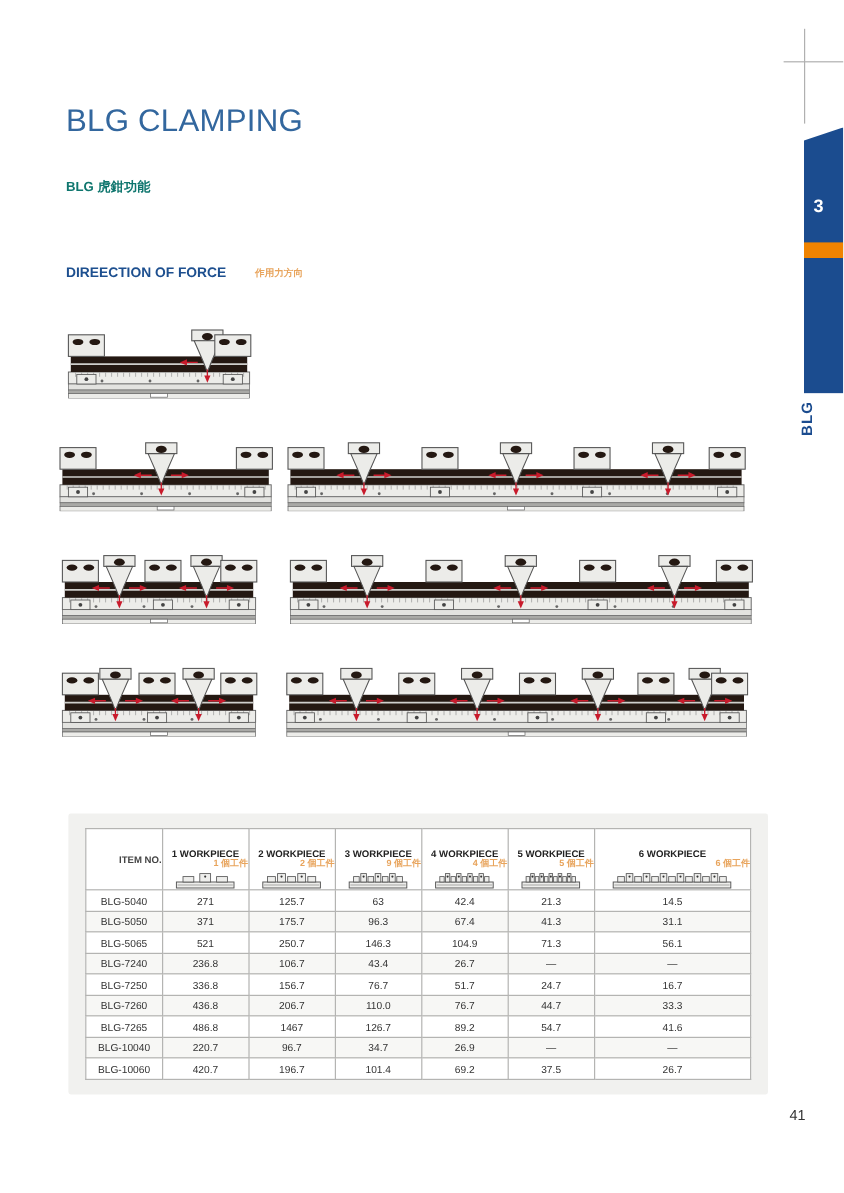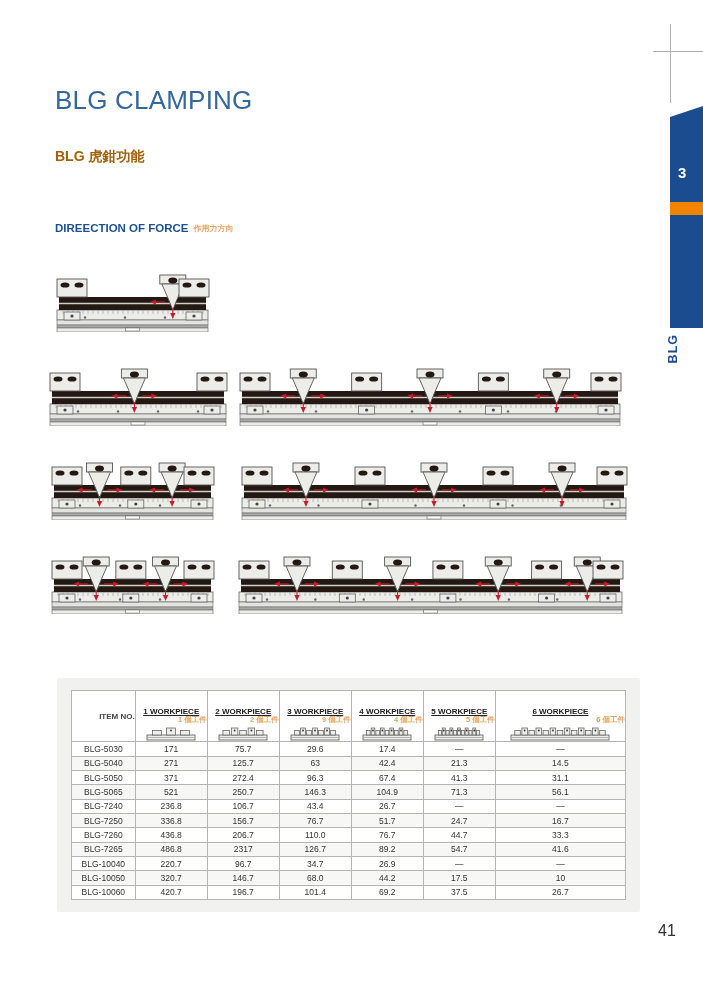--- a/index.html
+++ b/index.html
@@ -2,24 +2,24 @@
 <html><head>
 <meta charset="utf-8">
 <style>
   html,body{margin:0;padding:0;background:#fff;}
   #page{position:relative;width:703px;height:946px;background:#ffffff;
         font-family:"Liberation Sans",sans-serif;overflow:hidden;}
 
   
   .page-title{position:absolute;left:55px;top:86px;font-size:26px;line-height:1.12;
               color:#33679e;letter-spacing:0.2px;}
-  .page-subtitle{position:absolute;left:55px;top:148px;font-size:14px;font-weight:bold;color:#a16207;text-align:center;}
+  .page-subtitle{position:absolute;left:55px;top:148px;font-size:11px;font-weight:bold;color:#0f766e;text-align:center;}
 
   .section-heading{position:absolute;font-size:11.5px;font-weight:bold;color:#1d4f8f;letter-spacing:0px;}
-  .section-heading .zh{font-size:8px;font-weight:bold;color:#e8a45c;margin-left:5px;vertical-align:1px;}
+  .section-heading .zh{font-size:8px;font-weight:bold;color:#e8a45c;margin-left:24px;vertical-align:1px;}
 
   
   .side-tab{position:absolute;left:670px;top:106px;width:33px;height:222px;background:#1b4c8f;
             clip-path:polygon(0 11px,100% 0,100% 100%,0 100%);}
   .side-tab .chapter{position:absolute;left:8px;top:58px;color:#ffffff;font-size:15px;font-weight:bold;}
   .side-tab .orange-band{position:absolute;left:0;top:96px;width:100%;height:13px;background:#f08300;}
   .blg-vertical{position:absolute;left:666px;top:334px;writing-mode:vertical-rl;transform:rotate(180deg);
                 font-size:12.5px;font-weight:bold;color:#1b4c8f;letter-spacing:1px;}
 
   
@@ -31,26 +31,26 @@
 
   
   .table-panel{position:absolute;left:57px;top:678px;width:583px;height:234px;background:#f1f1ef;
                border-radius:2px;box-sizing:border-box;padding:12px 14px;}
   table.spec{width:100%;height:100%;border-collapse:collapse;background:#ffffff;
              border:1.5px solid #8a8a88;table-layout:fixed;}
   table.spec th,table.spec td{border:1px solid #b4b4b2;padding:0;text-align:center;vertical-align:middle;}
   table.spec thead th{height:47px;background:#ffffff;}
   table.spec tbody td{height:12px;font-size:8.5px;color:#333;}
   table.spec tbody tr:nth-child(even) td{background:#f7f7f5;}
-  .col-label{font-size:8px;font-weight:bold;color:#222;line-height:1.15;margin-top:16px;text-decoration:underline;}
+  .col-label{font-size:8px;font-weight:bold;color:#222;line-height:1.15;margin-top:16px;}
   .col-label-zh{font-size:7.5px;font-weight:bold;color:#e8a45c;line-height:1.1;text-align:right;}
   .item-head{font-size:8px;color:#444;text-align:right;}
   .icon-wrap{line-height:0;margin-top:1px;}
 
-  .page-number{position:absolute;left:658px;top:922px;font-size:16px;color:#333;}
+  .page-number{position:absolute;left:658px;top:922px;font-size:12px;color:#333;}
 </style>
 </head>
 <body>
 
 <div id="page">
 
   <div class="crop-v"></div>
   <div class="crop-h"></div>
 
   <div class="page-title">
@@ -913,41 +913,32 @@
                   <rect x="75.54769230769232" y="5.5" width="5.52" height="4.5" fill="#eeeeec" stroke="#555" stroke-width="0.7"></rect>
                   <rect x="82.62461538461538" y="3" width="5.52" height="7" fill="#eeeeec" stroke="#555" stroke-width="0.7"></rect>
                   <circle cx="85.38461538461539" cy="5.5" r="0.9" fill="#333"></circle>
                   <rect x="89.70153846153846" y="5.5" width="5.52" height="4.5" fill="#eeeeec" stroke="#555" stroke-width="0.7"></rect>
                 </svg></div>
             </th>
           </tr>
         </thead>
       <tbody id="spec-body">
           <tr>
-            <td>BLG-5030</td>
-            <td>171</td>
-            <td>75.7</td>
-            <td>29.6</td>
-            <td>17.4</td>
-            <td>—</td>
-            <td>—</td>
-          </tr>
-          <tr>
             <td>BLG-5040</td>
             <td>271</td>
             <td>125.7</td>
             <td>63</td>
             <td>42.4</td>
             <td>21.3</td>
             <td>14.5</td>
           </tr>
           <tr>
             <td>BLG-5050</td>
             <td>371</td>
-            <td>272.4</td>
+            <td>175.7</td>
             <td>96.3</td>
             <td>67.4</td>
             <td>41.3</td>
             <td>31.1</td>
           </tr>
           <tr>
             <td>BLG-5065</td>
             <td>521</td>
             <td>250.7</td>
             <td>146.3</td>
@@ -978,45 +969,36 @@
             <td>436.8</td>
             <td>206.7</td>
             <td>110.0</td>
             <td>76.7</td>
             <td>44.7</td>
             <td>33.3</td>
           </tr>
           <tr>
             <td>BLG-7265</td>
             <td>486.8</td>
-            <td>2317</td>
+            <td>1467</td>
             <td>126.7</td>
             <td>89.2</td>
             <td>54.7</td>
             <td>41.6</td>
           </tr>
           <tr>
             <td>BLG-10040</td>
             <td>220.7</td>
             <td>96.7</td>
             <td>34.7</td>
             <td>26.9</td>
             <td>—</td>
             <td>—</td>
           </tr>
           <tr>
-            <td>BLG-10050</td>
-            <td>320.7</td>
-            <td>146.7</td>
-            <td>68.0</td>
-            <td>44.2</td>
-            <td>17.5</td>
-            <td>10</td>
-          </tr>
-          <tr>
             <td>BLG-10060</td>
             <td>420.7</td>
             <td>196.7</td>
             <td>101.4</td>
             <td>69.2</td>
             <td>37.5</td>
             <td>26.7</td>
           </tr>
         </tbody>
     </table>

